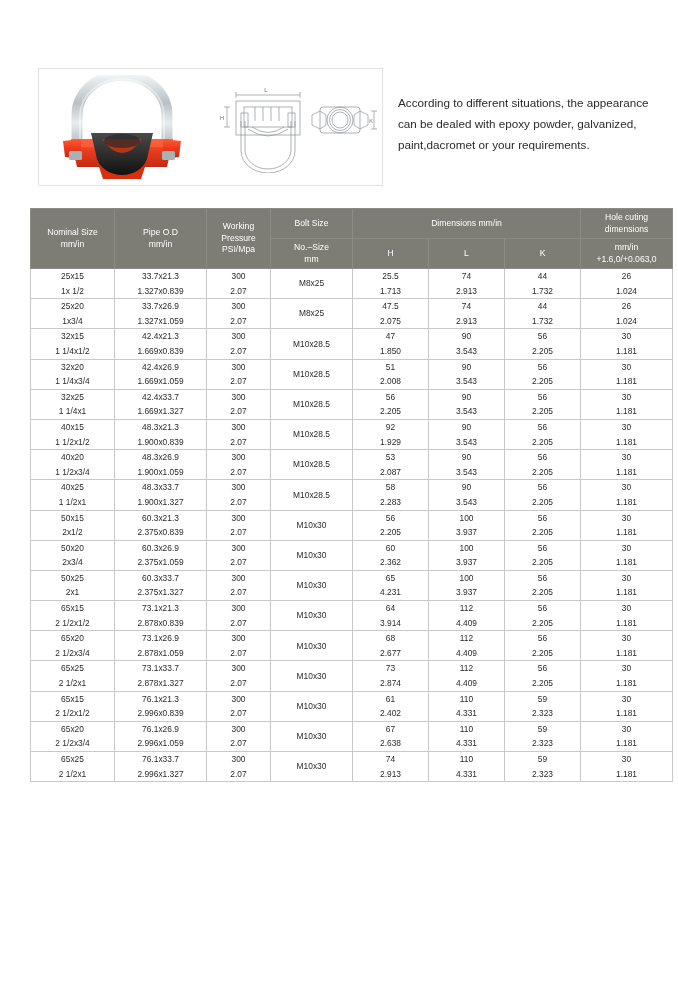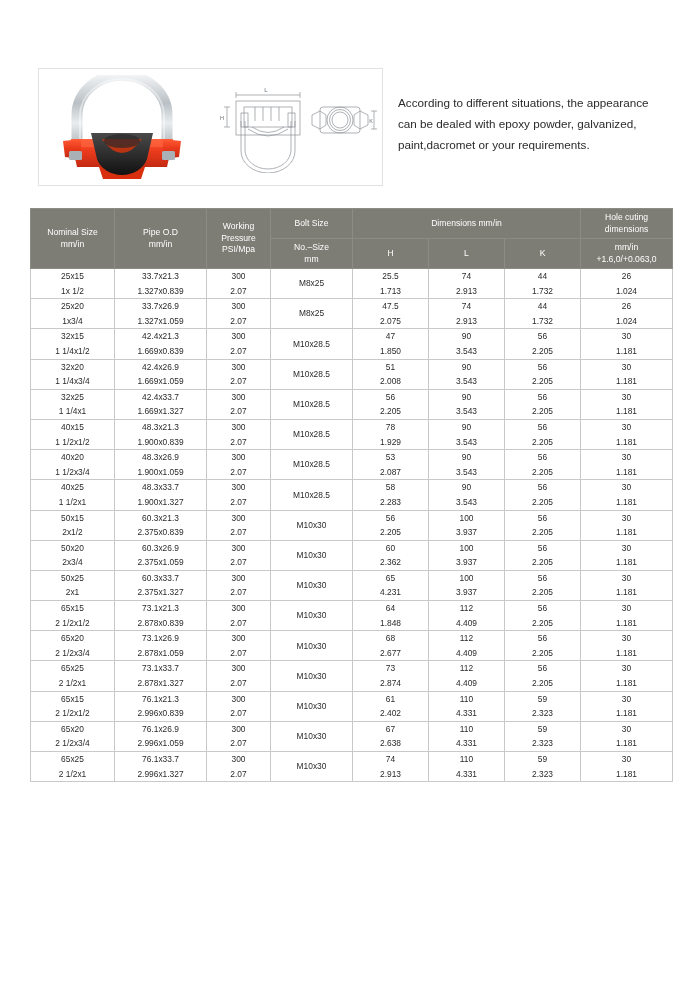--- a/index.html
+++ b/index.html
@@ -453,21 +453,21 @@
           </td>
           <td>
             <span class="cell2">
               <span class="l1">300</span>
               <span class="l2">2.07</span>
             </span>
           </td>
           <td class="bolt-cell">M10x28.5</td>
           <td>
             <span class="cell2">
-              <span class="l1">78</span>
+              <span class="l1">92</span>
               <span class="l2">1.929</span>
             </span>
           </td>
           <td>
             <span class="cell2">
               <span class="l1">90</span>
               <span class="l2">3.543</span>
             </span>
           </td>
           <td>
@@ -724,21 +724,21 @@
           <td>
             <span class="cell2">
               <span class="l1">300</span>
               <span class="l2">2.07</span>
             </span>
           </td>
           <td class="bolt-cell">M10x30</td>
           <td>
             <span class="cell2">
               <span class="l1">64</span>
-              <span class="l2">1.848</span>
+              <span class="l2">3.914</span>
             </span>
           </td>
           <td>
             <span class="cell2">
               <span class="l1">112</span>
               <span class="l2">4.409</span>
             </span>
           </td>
           <td>
             <span class="cell2">

